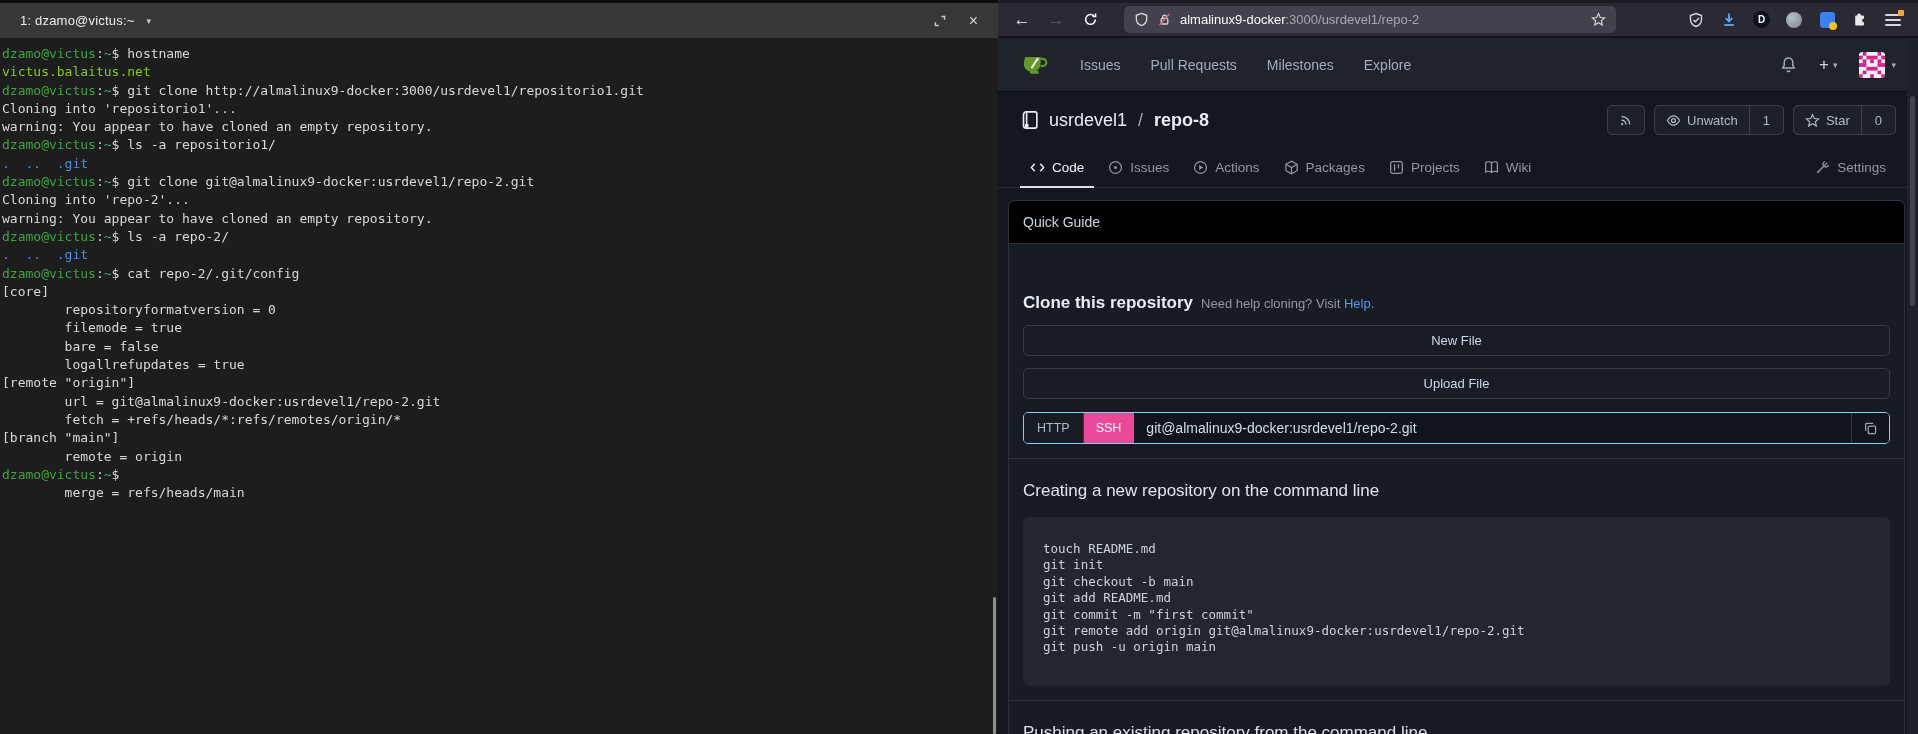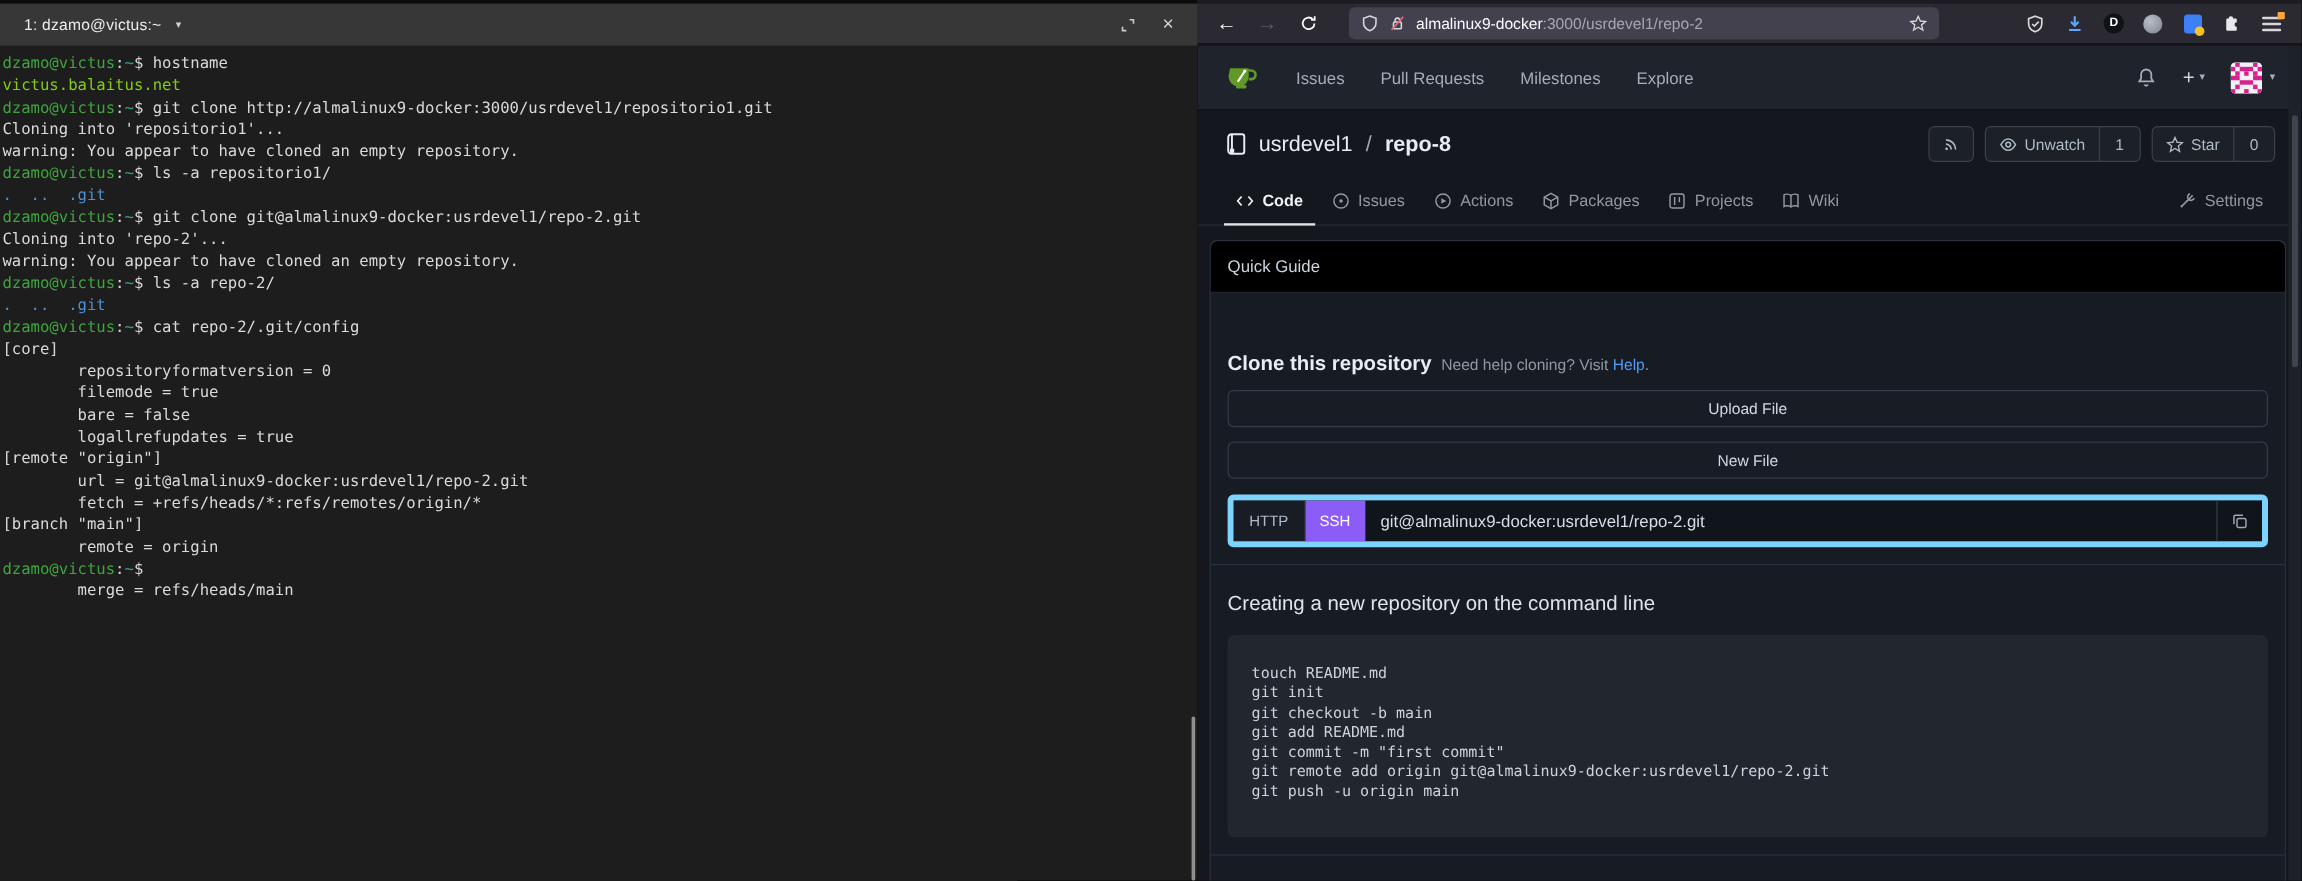--- a/index.html
+++ b/index.html
@@ -69,40 +69,40 @@
   .gbtn { height:30px; background:#1c2128; border:1px solid #3a414b; border-radius:5px;
     display:flex; align-items:center; color:#adbac7; font-size:13px; }
   .gbtn .cell { padding:0 11px; display:flex; align-items:center; gap:6px; height:100%; }
   .gbtn .count { border-left:1px solid #3a414b; padding:0 13px; display:flex; align-items:center; height:100%; }
   .gbtn.icon-only { width:38px; justify-content:center; }
 
   .repo-tabs { display:flex; align-items:flex-end; padding:0 22px; height:40px;
     border-bottom:1px solid #272c35; gap:4px; }
   .rtab { display:flex; align-items:center; gap:7px; color:#9198a1; font-size:13.5px;
     padding:0 10px 11px 10px; border-bottom:2px solid transparent; margin-bottom:-1px; }
-  .rtab.active { color:#f0f3f6; font-weight:700; border-bottom:2px solid #dfe3e8; }
+  .rtab.active { color:#f0f3f6; font-weight:400; border-bottom:2px solid #dfe3e8; }
   .rtab-right { margin-left:auto; }
 
   .g-content { padding:12px 13px 0 10px; }
   .panel { border:1px solid #2a313c; border-radius:6px; background:#171b23; }
   .panel-header { padding:13px 14px; font-size:14px; color:#cdd5dd; border-bottom:1px solid #2a313c;
     background:#000000; border-radius:6px 6px 0 0; }
   .section { padding:12px 14px 14px 14px; }
   .section + .section { border-top:1px solid #2a313c; }
   .clone-h { display:flex; align-items:baseline; gap:8px; }
   .clone-h .h3 { font-size:17px; font-weight:700; color:#e6edf3;margin-top:37px; }
   .clone-h .help { font-size:13px; color:#9198a1; }
   .clone-h .help a { color:#539bf5; text-decoration:none; }
   .wide-btn { margin-top:12px; height:31px; width:100%; background:#181d25; border:1px solid #353c46;
     border-radius:5px; color:#cfd8e3; font-size:13px; display:flex; align-items:center; justify-content:center; }
-  .clone-group { margin-top:13px; height:44px; display:flex; border:5px solid #7dd3fc; border-radius:5px;
+  .clone-group { margin-top:13px; height:32px; display:flex; border:1px solid #7dd3fc; border-radius:5px;
     overflow:hidden; }
   .seg { padding:0 13px; display:flex; align-items:center; font-size:12.5px; color:#adbac7;
     background:#181d25; border-right:1px solid #353c46; }
-  .seg.active { background:#8b5cf6; color:#fff; border-right:none;padding-left:12px; }
+  .seg.active { background:#ec4899; color:#fff; border-right:none;padding-left:12px; }
   .clone-url { flex:1; background:#10141b; color:#d5dee8; font-size:14px; display:flex;
     align-items:center; padding:0 12px; font-family:"Liberation Sans","DejaVu Sans",sans-serif; }
   .copy-btn { width:38px; background:#10141b; border-left:1px solid #353c46; color:#9fa9b4;
     display:flex; align-items:center; justify-content:center; }
   .sec-heading { font-size:17px; color:#dfe4ea; font-weight:400; margin:10px 0 16px 0; }
   .codeblock { background:#21262f; border-radius:6px; padding:24px 20px 30px 20px;
     font-family:"DejaVu Sans Mono","Liberation Mono",monospace; font-size:12.5px; line-height:16.4px;
     color:#ccd2d9; }
   .codeblock-stub { background:#21262f; border-radius:6px 6px 0 0; height:10px; }
 
@@ -390,22 +390,22 @@
         <div class="panel-header">Quick Guide</div>
 
         <div class="section">
           <div class="clone-h">
             <span class="h3">Clone this repository</span>
             <span class="help">
               <span>Need help cloning? Visit</span>
               <a>Help</a><span>.</span>
             </span>
           </div>
+          <div class="wide-btn">New File</div>
           <div class="wide-btn">Upload File</div>
-          <div class="wide-btn">New File</div>
           <div class="clone-group">
             <span class="seg">HTTP</span>
             <span class="seg active">SSH</span>
             <span class="clone-url">git@almalinux9-docker:usrdevel1/repo-2.git</span>
             <span class="copy-btn">
               <svg width="15" height="15" viewBox="0 0 16 16" fill="none" stroke="currentColor" stroke-width="1.3">
                 <rect x="5.5" y="5.5" width="8" height="8" rx="1.5"></rect>
                   <path d="M2.8 10.5 V3.8 A1.3 1.3 0 0 1 4.1 2.5 H10.8"></path>
               </svg>
             </span>

